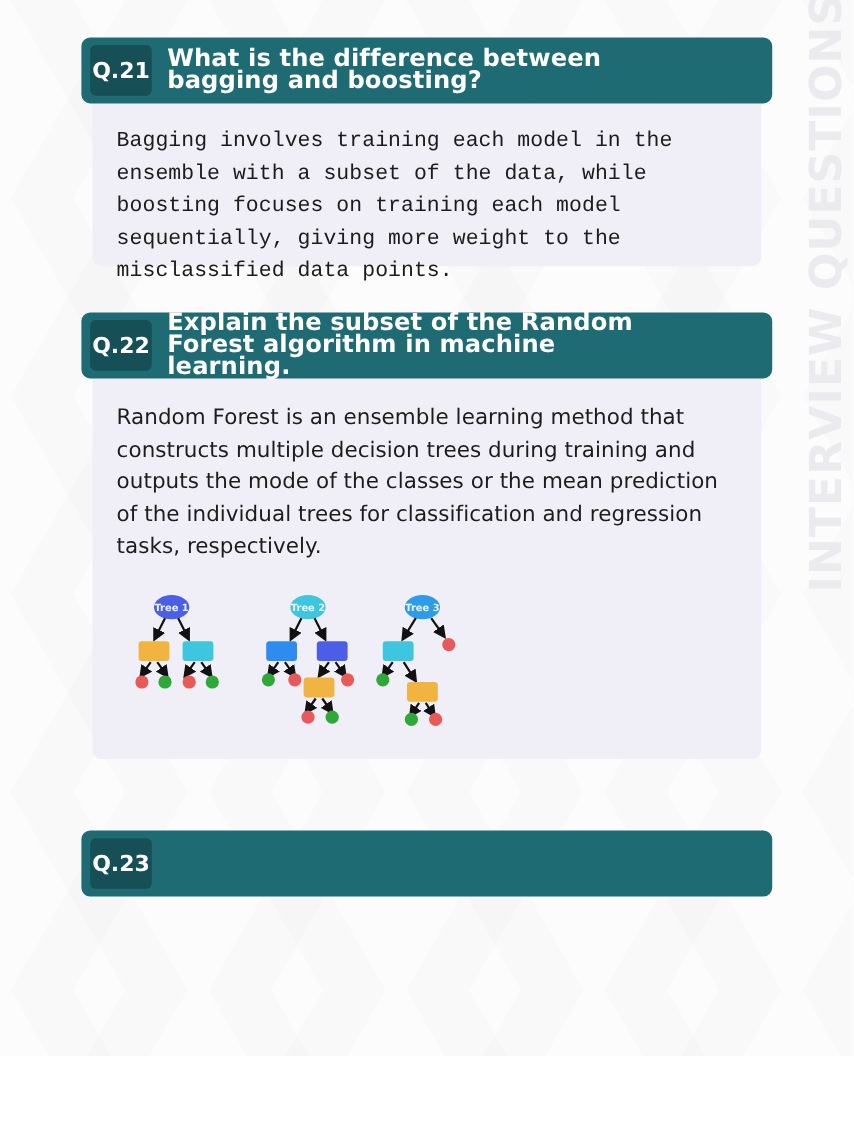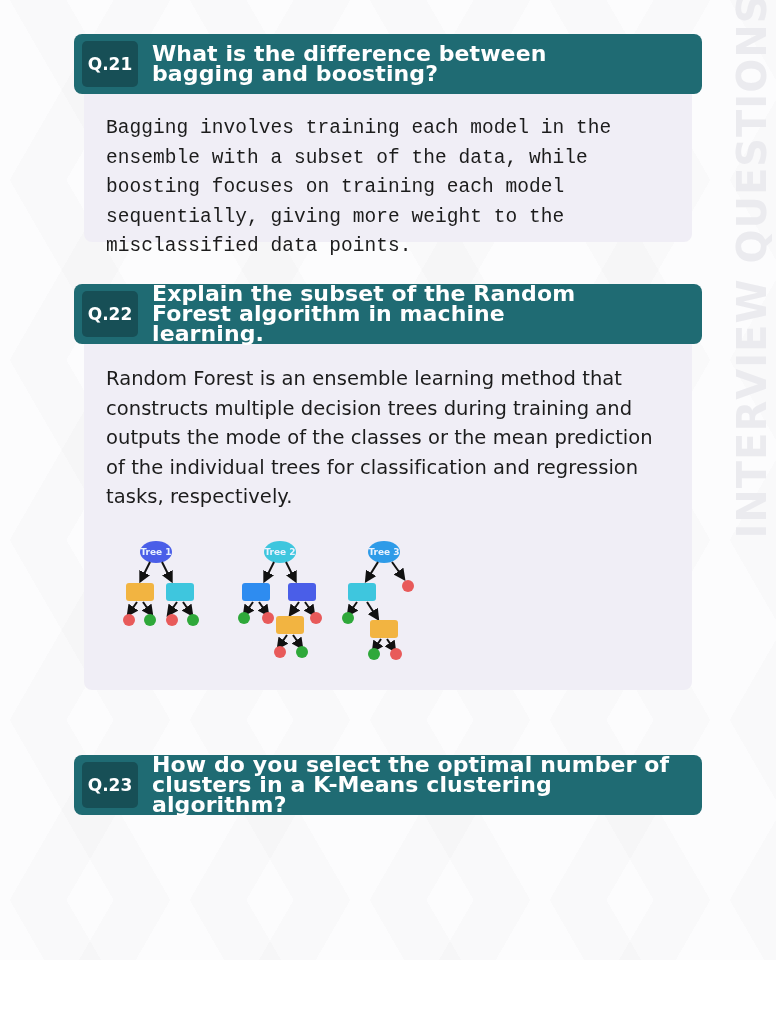--- a/index.html
+++ b/index.html
@@ -43,21 +43,21 @@
       display: flex; align-items: center;
       padding-left: 8px;
       z-index: 2;
     }
     .q-badge {
       width: 56px; height: 46px;
       background: #174f56;
       border-radius: 5px;
       color: #ffffff;
       font-weight: bold;
-      font-size: 17px;
+      font-size: 20px;
       display: flex; align-items: center; justify-content: center;
       flex-shrink: 0;
     }
     .q-title {
       color: #ffffff;
       font-weight: bold;
       font-size: 22px;
       line-height: 20px;
       margin-left: 14px;
       letter-spacing: 0.1px;
@@ -177,15 +177,14 @@
           <circle cx="292" cy="114" r="6" fill="#e85a5a"></circle>
         </g>
       </svg>
     </div>
   </div>
 </section>
 
 <section class="card" id="card-23">
   <div class="q-header">
     <div class="q-badge">Q.23</div>
-    <div class="q-title" style="width:540px;">How do you select the optimal number of clusters in a K-Means clustering algorithm?</div>
   </div>
 </section>
 
 </body></html>

